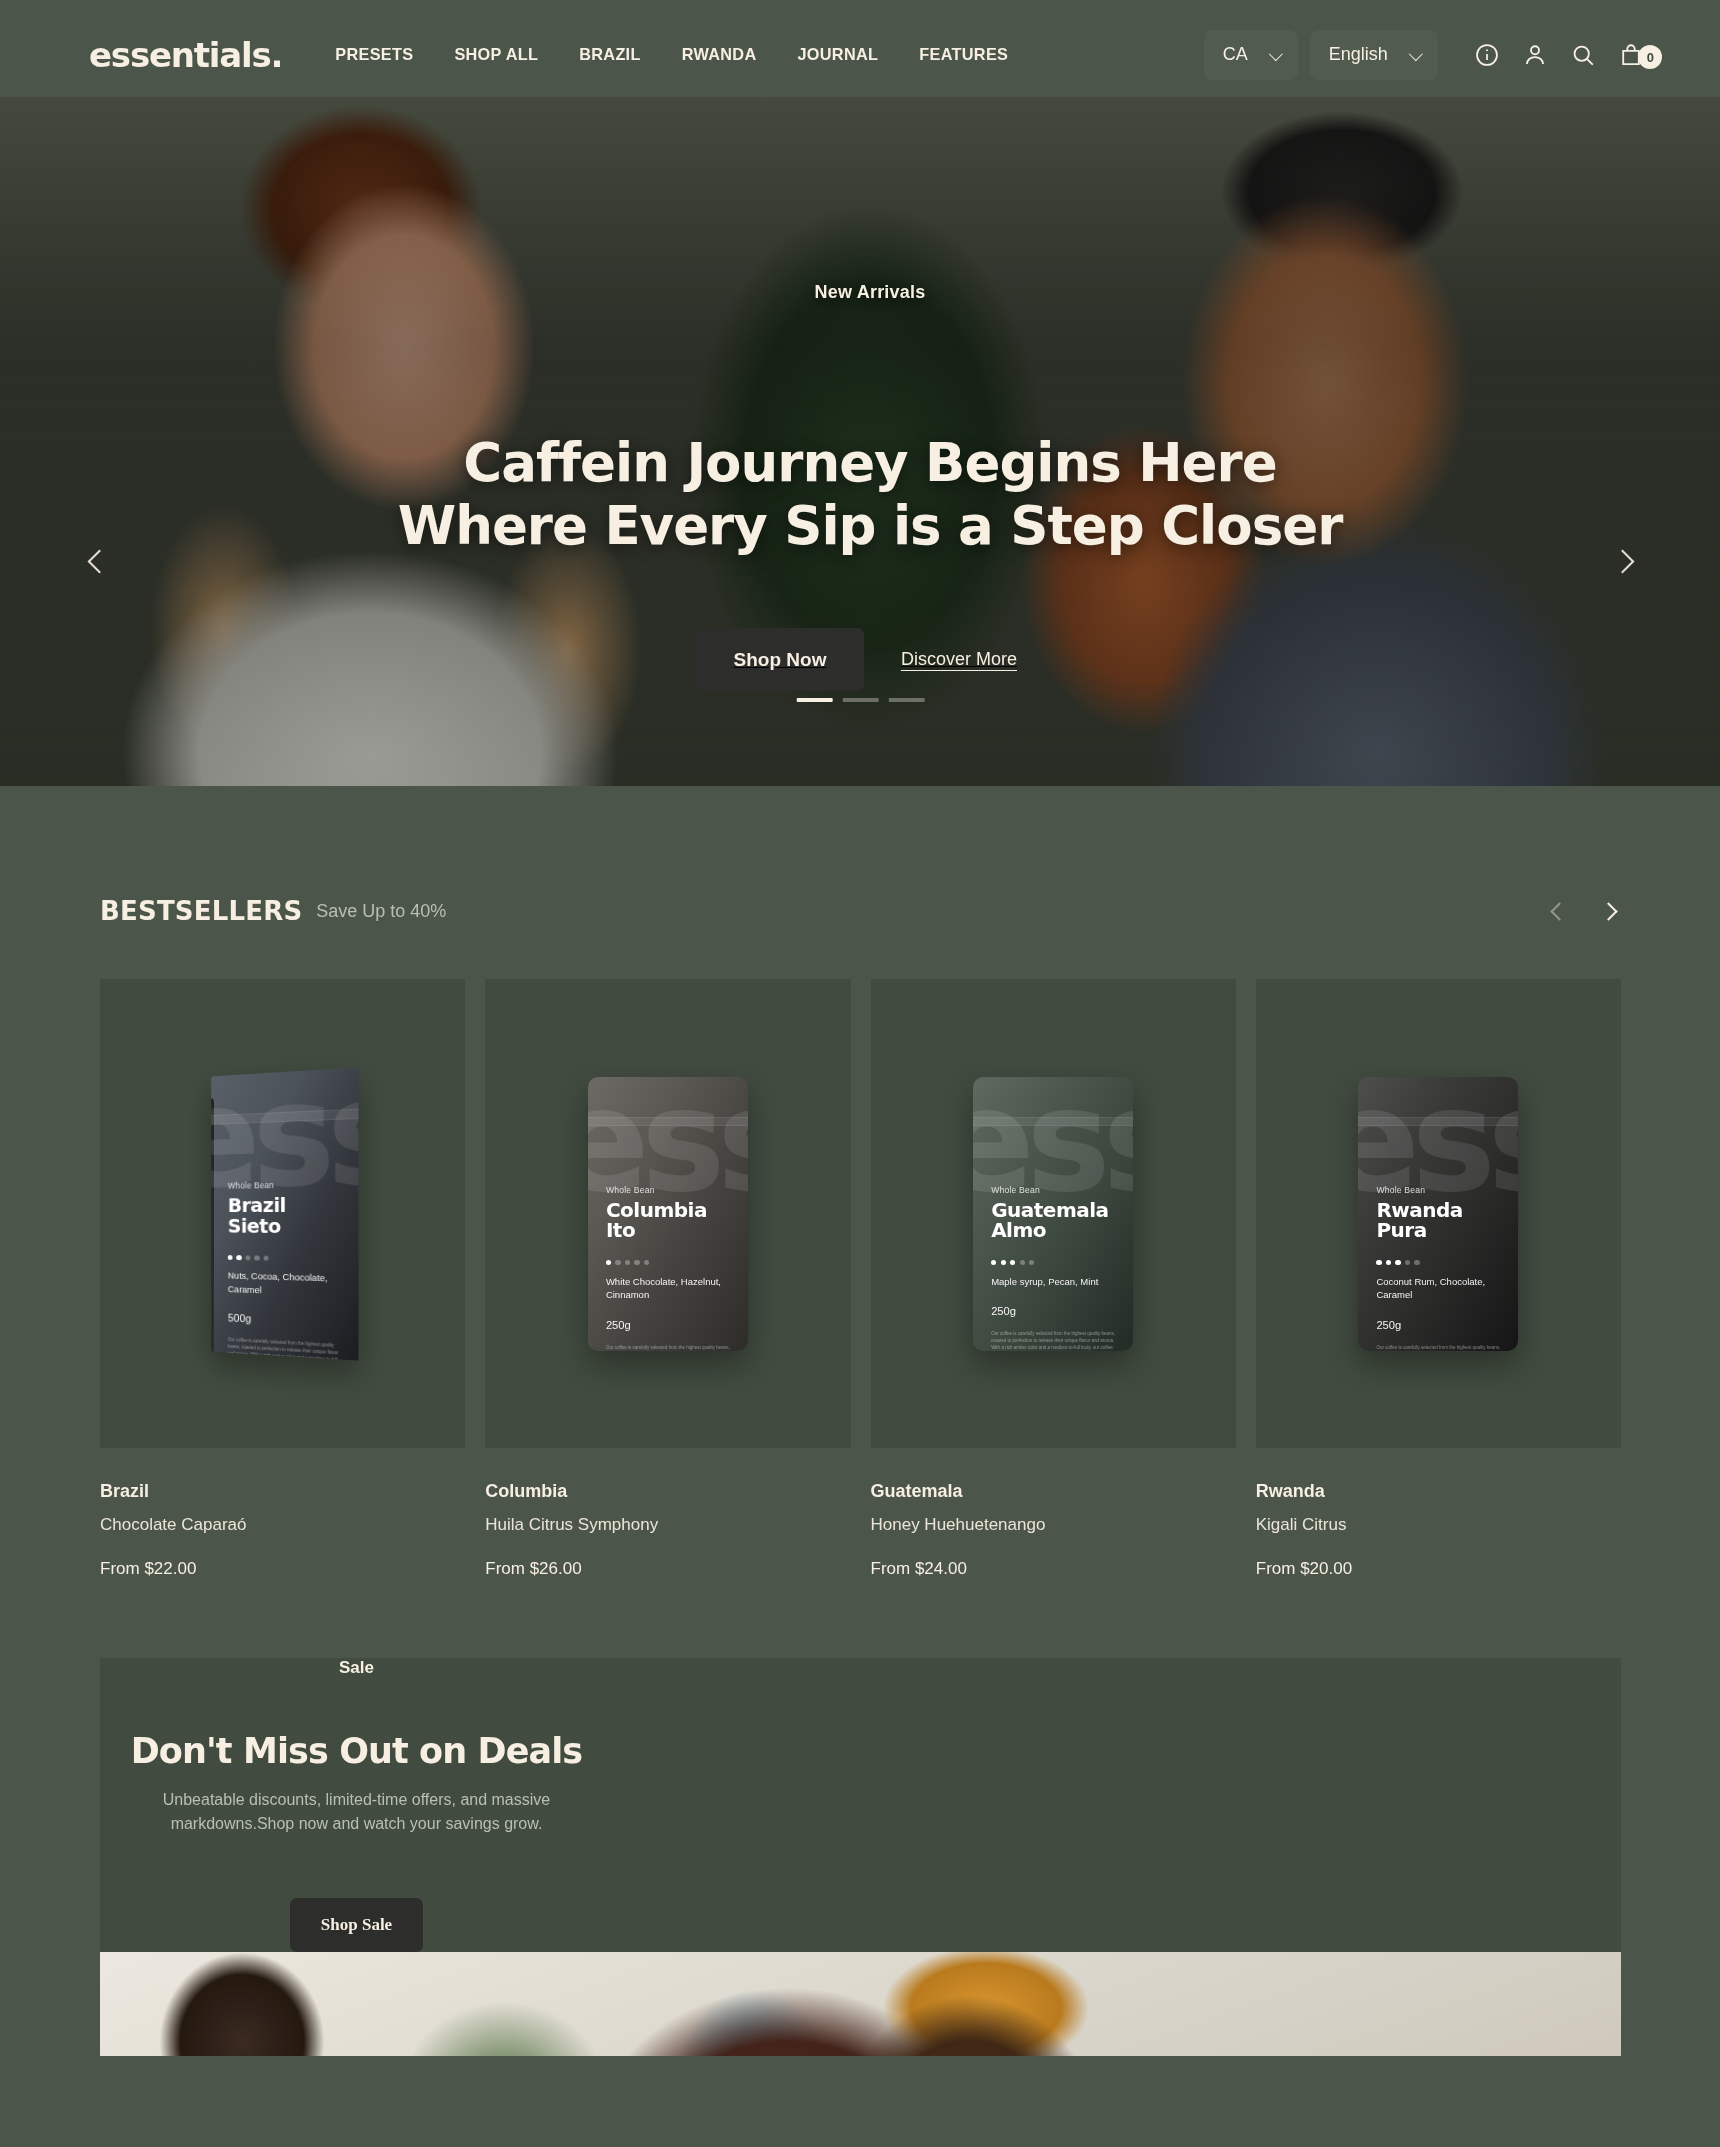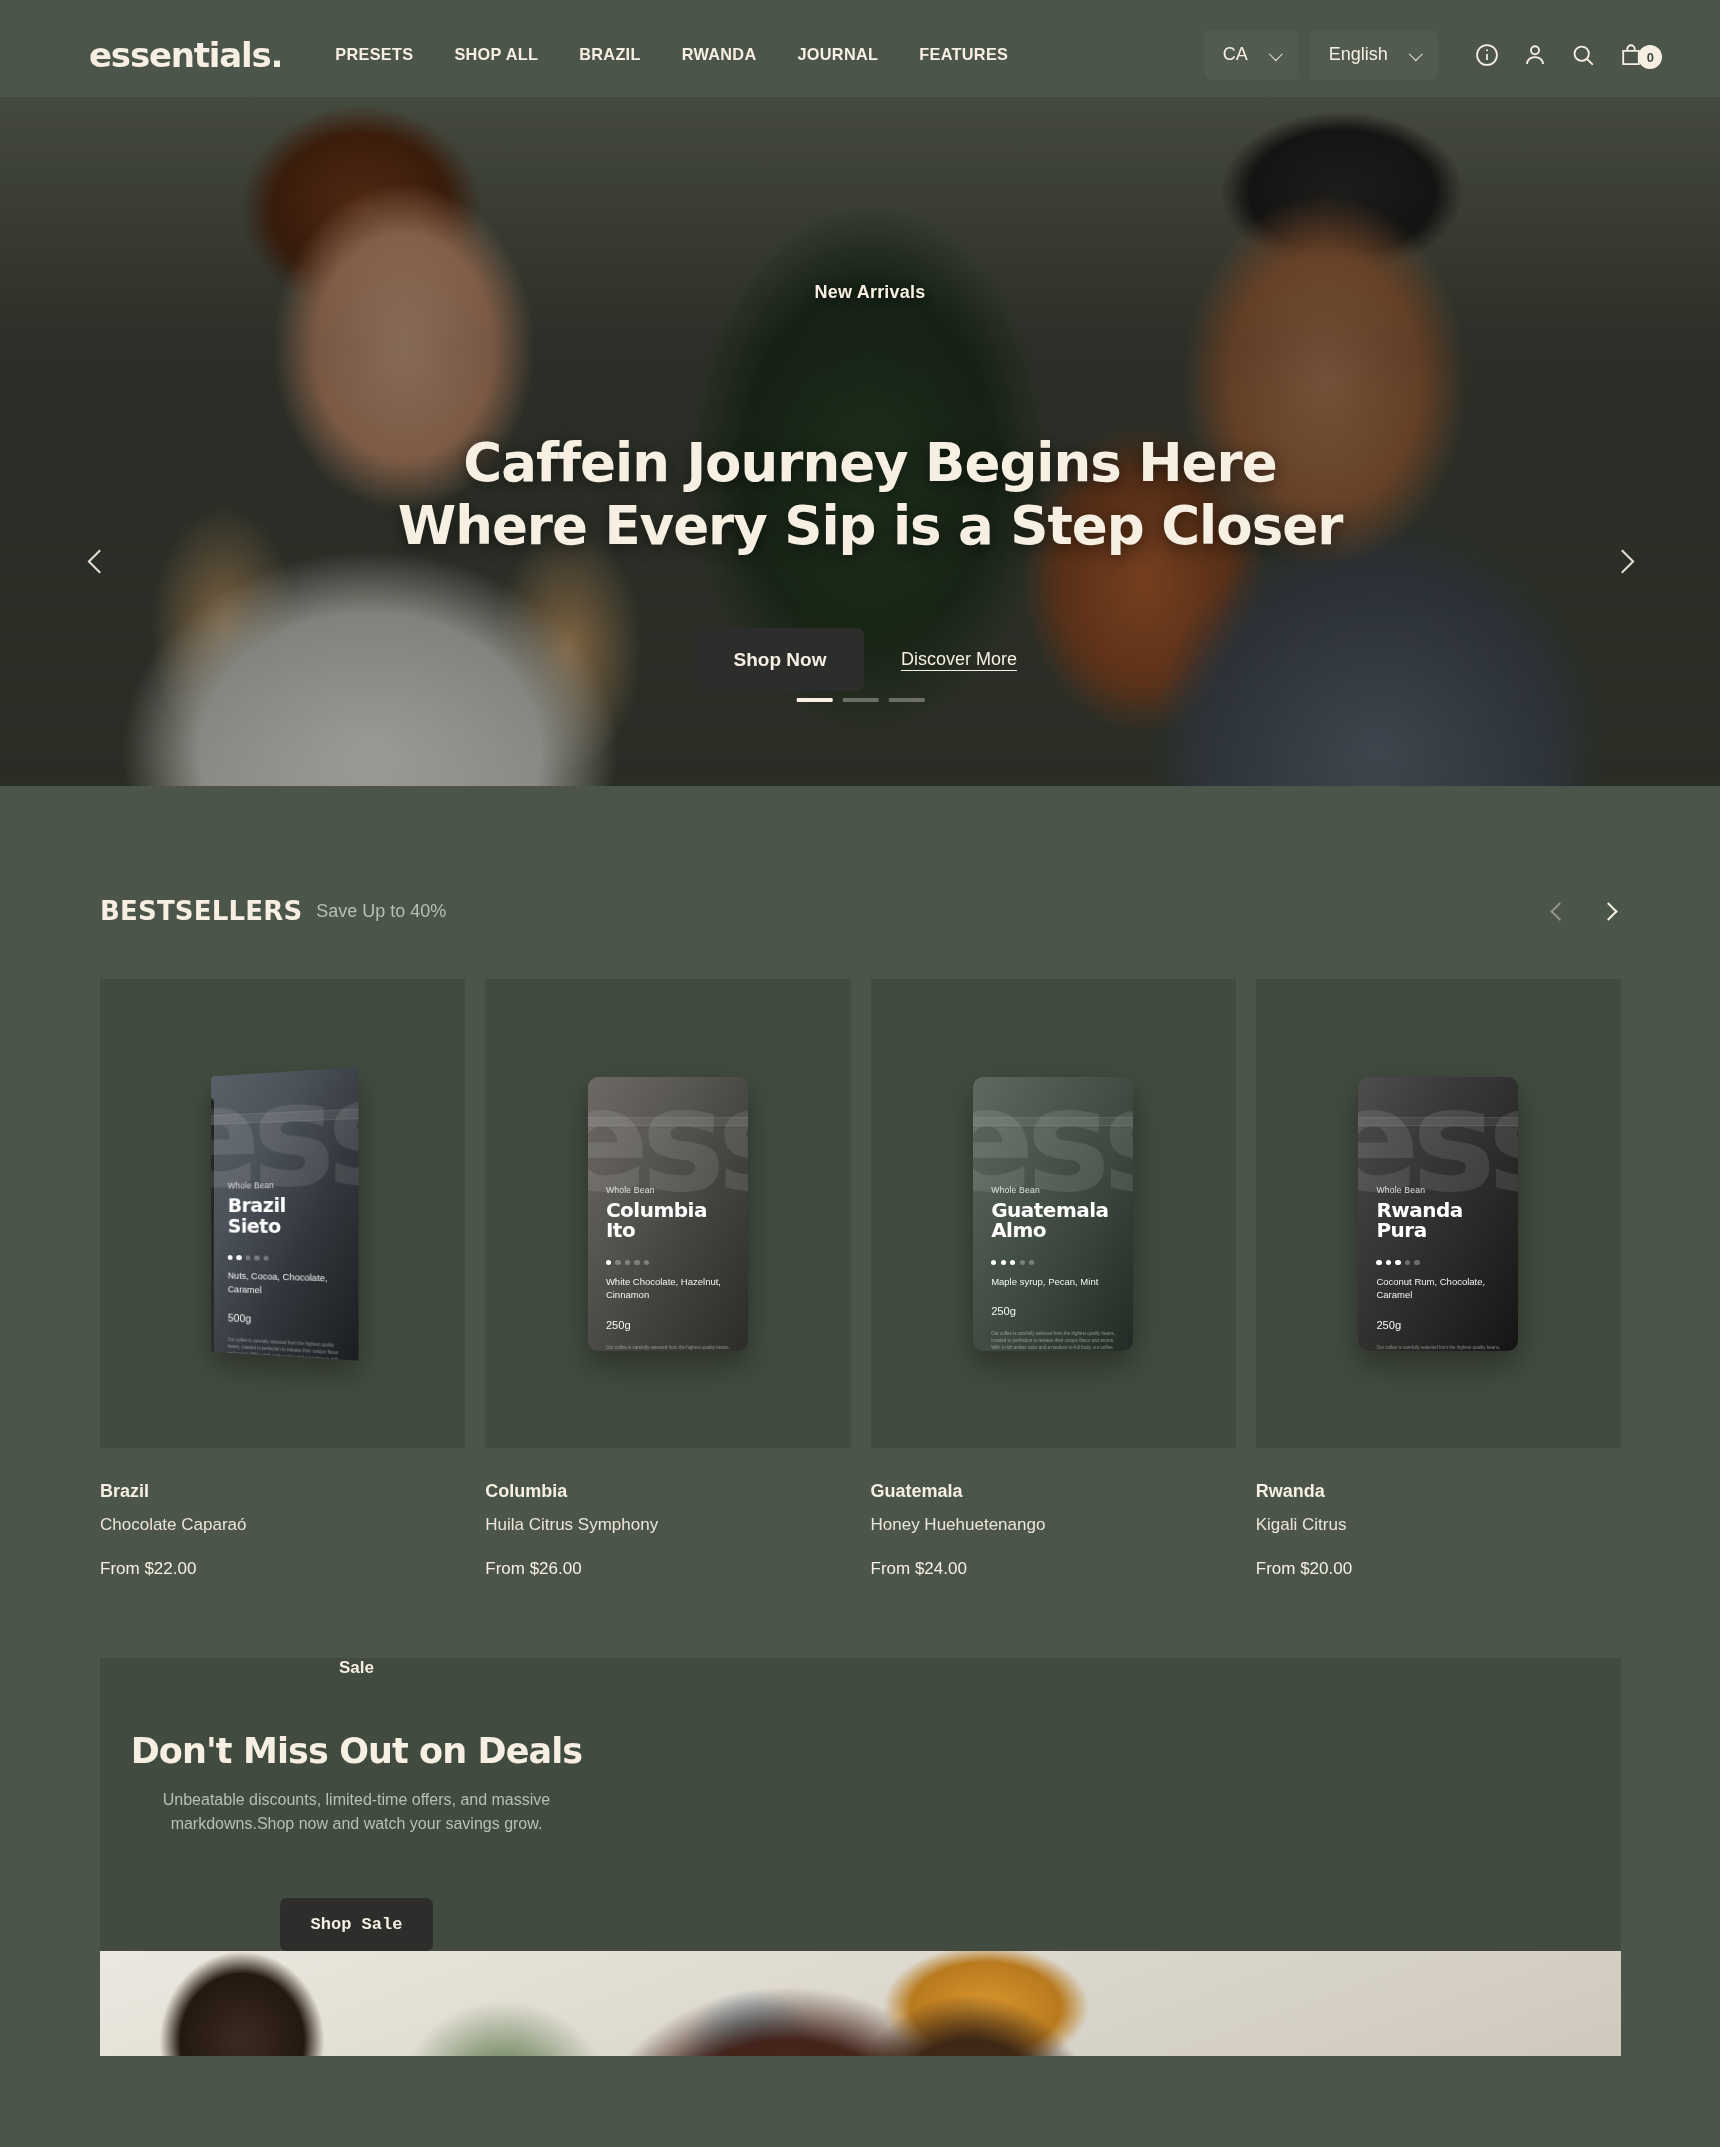--- a/index.html
+++ b/index.html
@@ -176,20 +176,21 @@
     letter-spacing: -1px;
     text-align: center;
     max-width: 972px;
     text-shadow: 0 2.6px 15.5px rgba(0,0,0,.5);
   }
   .hero-actions{
     margin-top: 71px;
     display:flex;
     align-items:center;
     gap: 9px;
+    text-decoration: underline;
   }
   .btn-dark{
     background: var(--btn-dark);
     color: var(--cream);
     border: none;
     border-radius: 6.9px;
     font-size: 19px;
     font-weight: 700;
     padding: 20.6px 38px;
     cursor: pointer;
@@ -436,21 +437,21 @@
     max-width: 404px;
     margin-bottom: 61px;
   }
   .btn-sale{
     background: var(--btn-dark);
     color: var(--cream);
     border:none; border-radius:6.9px;
     font-size: 17px; font-weight:700;
     padding: 17px 31px;
     cursor:pointer;
-    font-family:Liberation Mono, monospace;
+    font-family:Liberation Serif, serif;
   }
   .sale-photo{
     flex: 1;
     background:
       radial-gradient(ellipse 172px 198px at 869px 198px, #5a3b22 0%, #3e2715 55%, rgba(62,39,21,0) 78%),
       radial-gradient(ellipse 129px 77px at 886px 56px, #d8962e 0%, #b97a1e 58%, rgba(185,122,30,0) 80%),
       radial-gradient(ellipse 224px 181px at 912px 370px, #cba271 0%, #b08a5c 55%, rgba(176,138,92,0) 80%),
       radial-gradient(ellipse 181px 224px at 138px 284px, #cfd9e2 0%, #b4c2cf 55%, rgba(180,194,207,0) 80%),
       radial-gradient(ellipse 103px 112px at 142px 90px, #3a2a22 0%, #24180f 60%, rgba(36,24,15,0) 80%),
       radial-gradient(ellipse 258px 224px at 688px 215px, #5b3020 0%, #43231a 56%, rgba(67,35,26,0) 80%),

